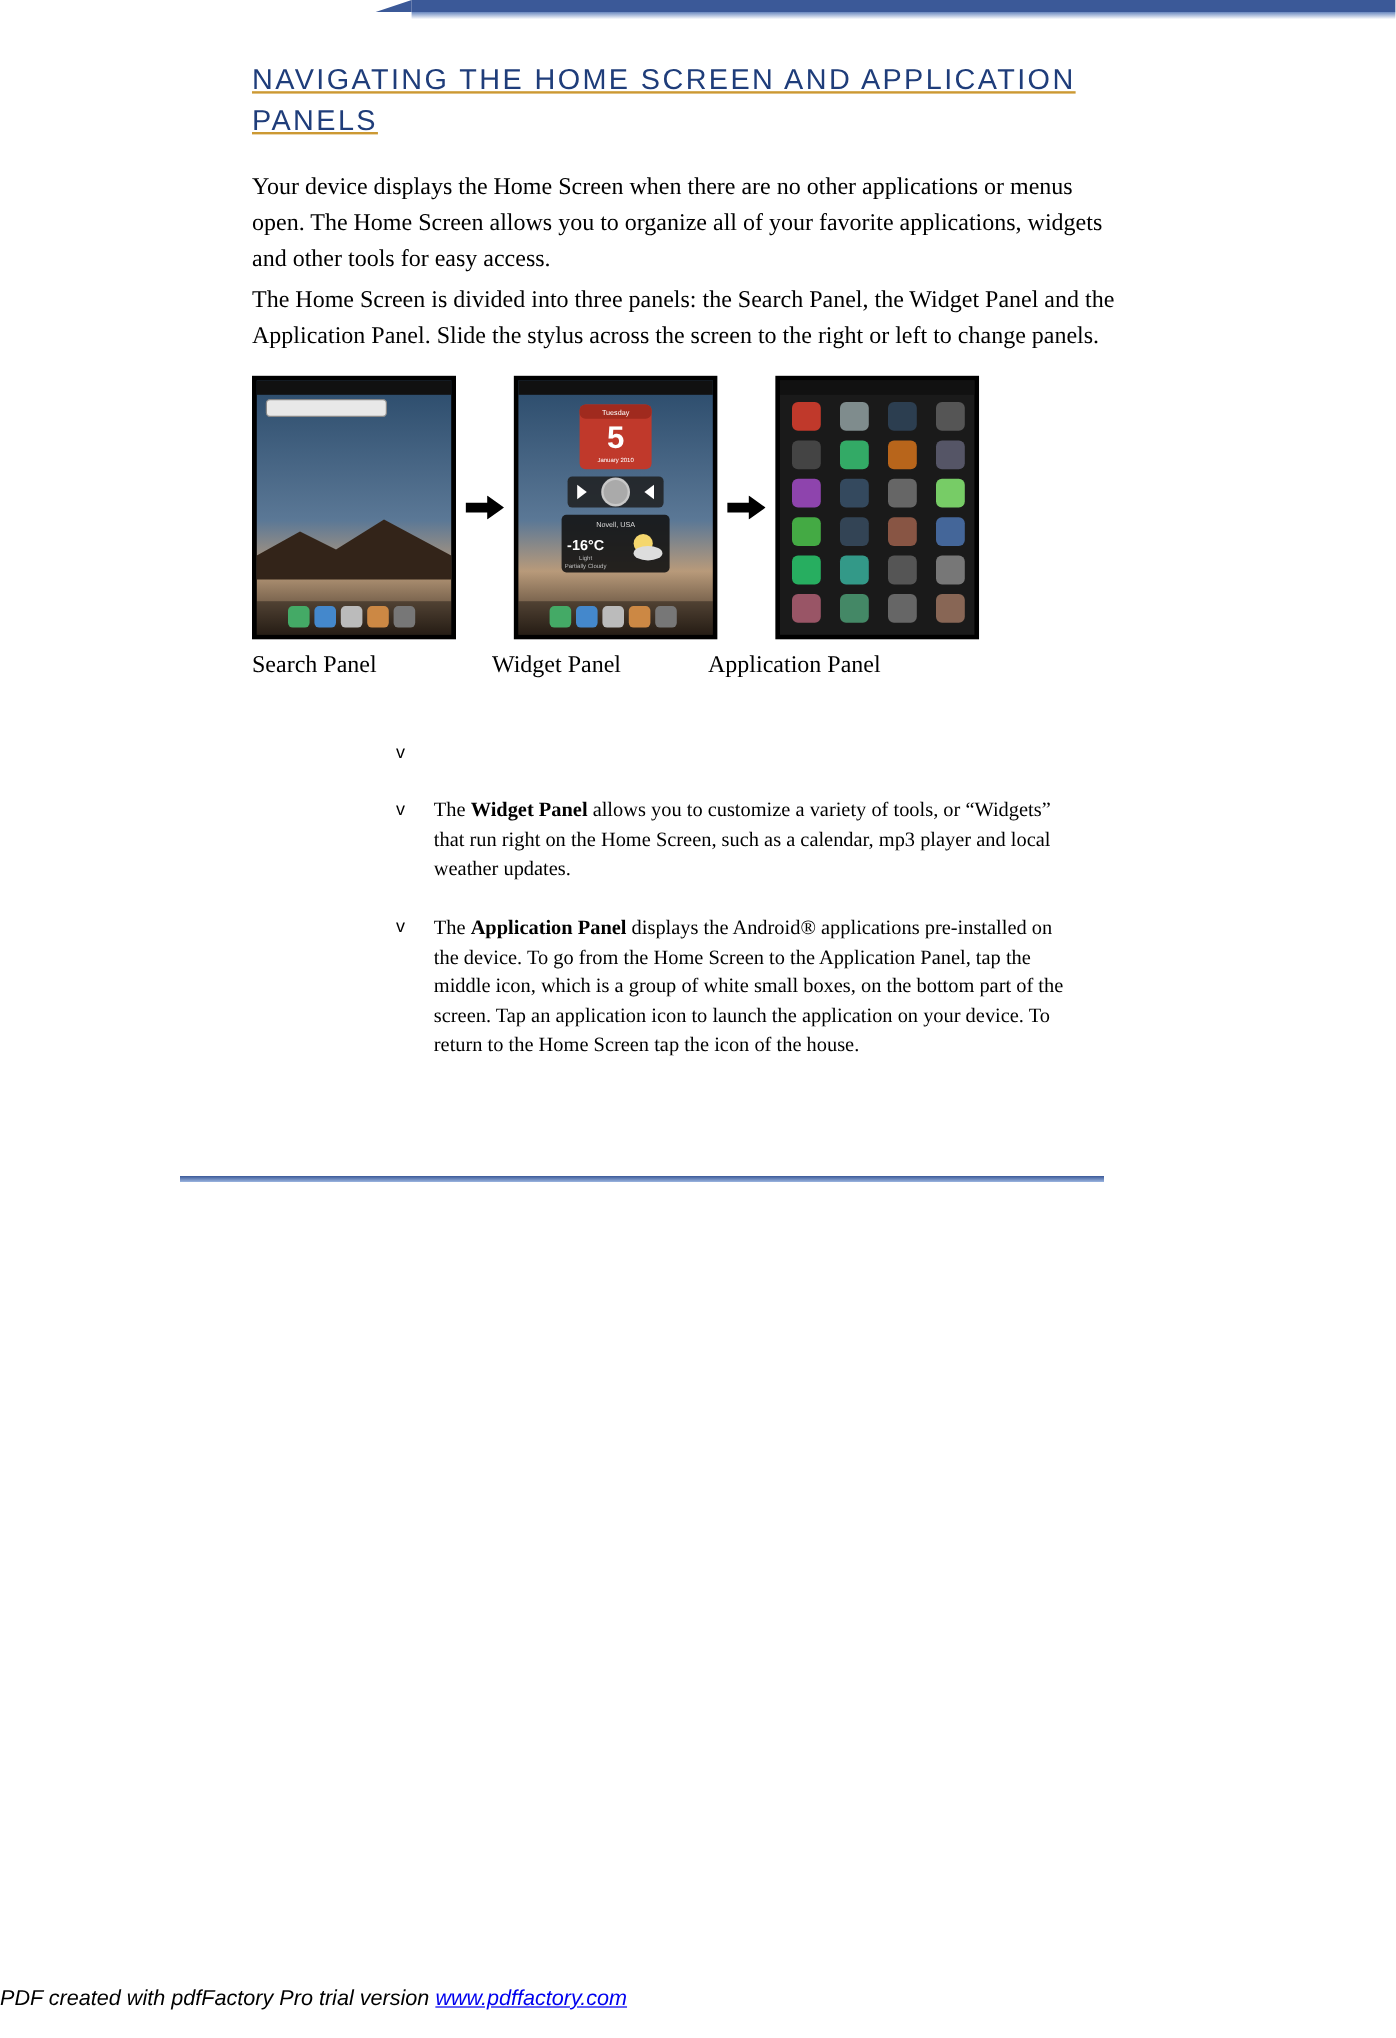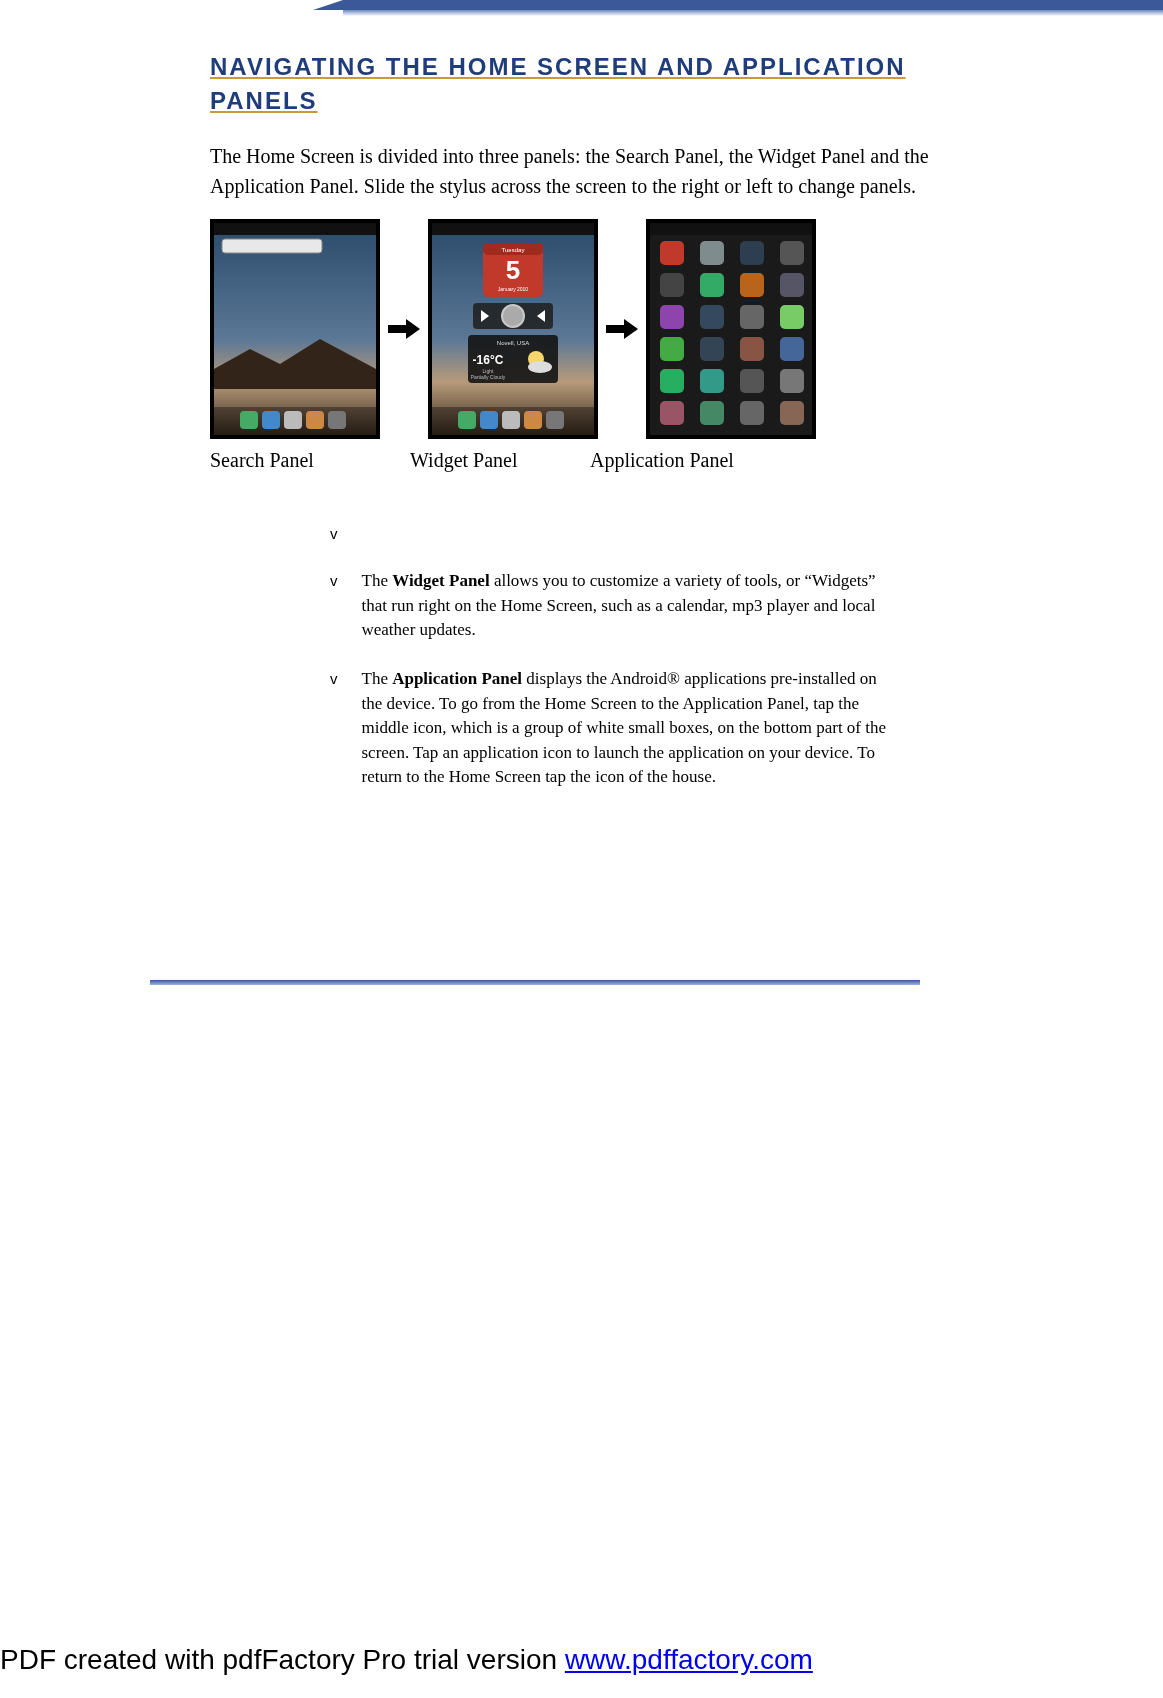--- a/index.html
+++ b/index.html
@@ -7,21 +7,21 @@
     .page { position: relative; width: 1163px; height: 1698px; }
     
     .top-banner { position: absolute; top: 0; right: 0; width: 820px; height: 10px; background: #3b5998; }
     .top-banner::after { content:''; position:absolute; left:-30px; top:0; border-top:10px solid transparent; border-right:30px solid #3b5998; }
     .top-banner-shadow { position: absolute; top:10px; right:0; width:820px; height:6px; background: linear-gradient(#6a88bf, transparent); }
 
     .content { position: absolute; top: 50px; left: 210px; width: 720px; }
 
     h1.heading {
       font-family: Verdana, Geneva, sans-serif;
-      font-weight: 700;
+      font-weight: 400;
       font-size: 24px;
       letter-spacing: 2px;
       line-height: 1.4;
       color: #1f3d7a;
       text-decoration: underline;
       text-decoration-color: #c93;
       margin-bottom: 24px;
     }
 
     .para {
@@ -73,35 +73,37 @@
       width: 770px;
       height: 5px;
       background: linear-gradient(#3b5998, #9bb5e0);
     }
 
     .footer {
       position:absolute;
       bottom: 22px;
       left: 0;
       font-family: Arial, sans-serif;
-      font-size: 28px;
+      font-size: 18px;
       color:#000;
+      font-style:italic;
     }
     .footer a { color: #0000ee; text-decoration: underline; }
   </style>
 </head>
 <body>
 
 <div class="page">
   <div class="top-banner"></div>
   <div class="top-banner-shadow"></div>
 
   <div class="content">
     <h1 class="heading">NAVIGATING THE HOME SCREEN AND APPLICATION PANELS</h1>
 
+    <p class="para">Your device displays the Home Screen when there are no other applications or menus open. The Home Screen allows you to organize all of your favorite applications, widgets and other tools for easy access.</p>
     <p class="para">The Home Screen is divided into three panels: the Search Panel, the Widget Panel and the Application Panel. Slide the stylus across the screen to the right or left to change panels.</p>
 
     <div class="panels-row">
 
       <svg class="panel-svg" width="170" height="220" viewBox="0 0 170 220">
         <defs>
           <linearGradient id="sky1" x1="0" y1="0" x2="0" y2="1">
             <stop offset="0%" stop-color="#2a4a6a"></stop>
             <stop offset="55%" stop-color="#5b7896"></stop>
             <stop offset="75%" stop-color="#b89a7a"></stop>

